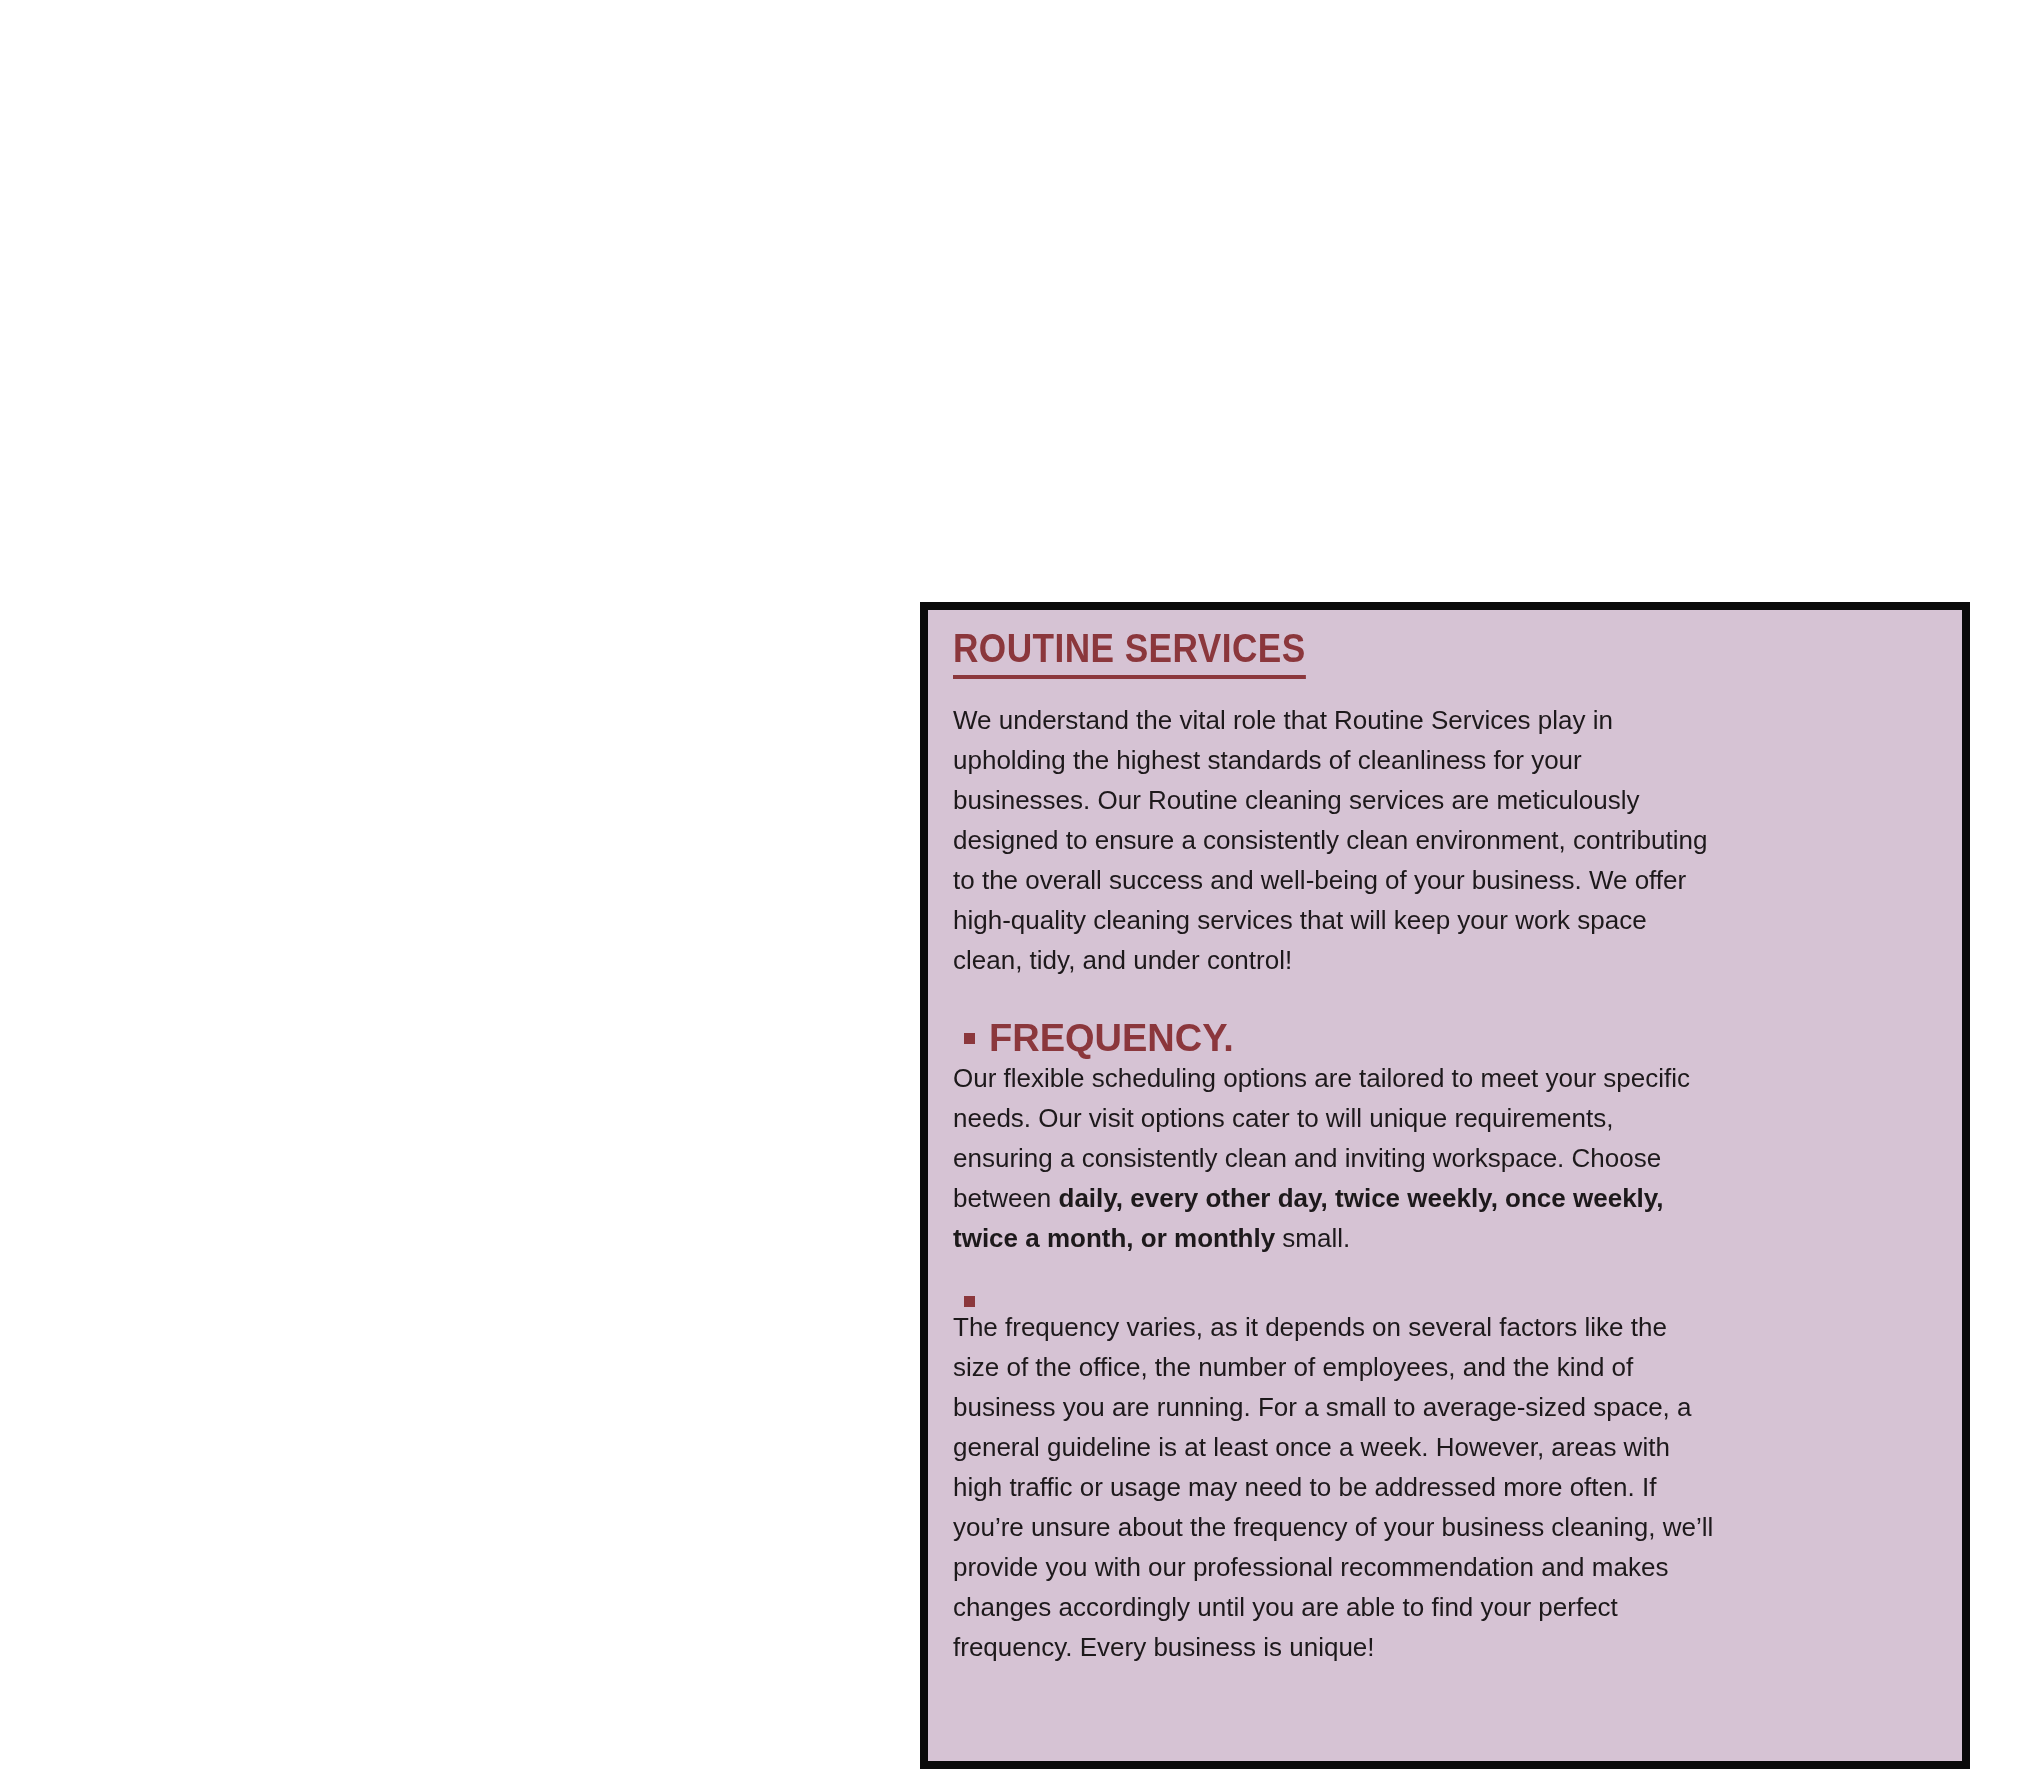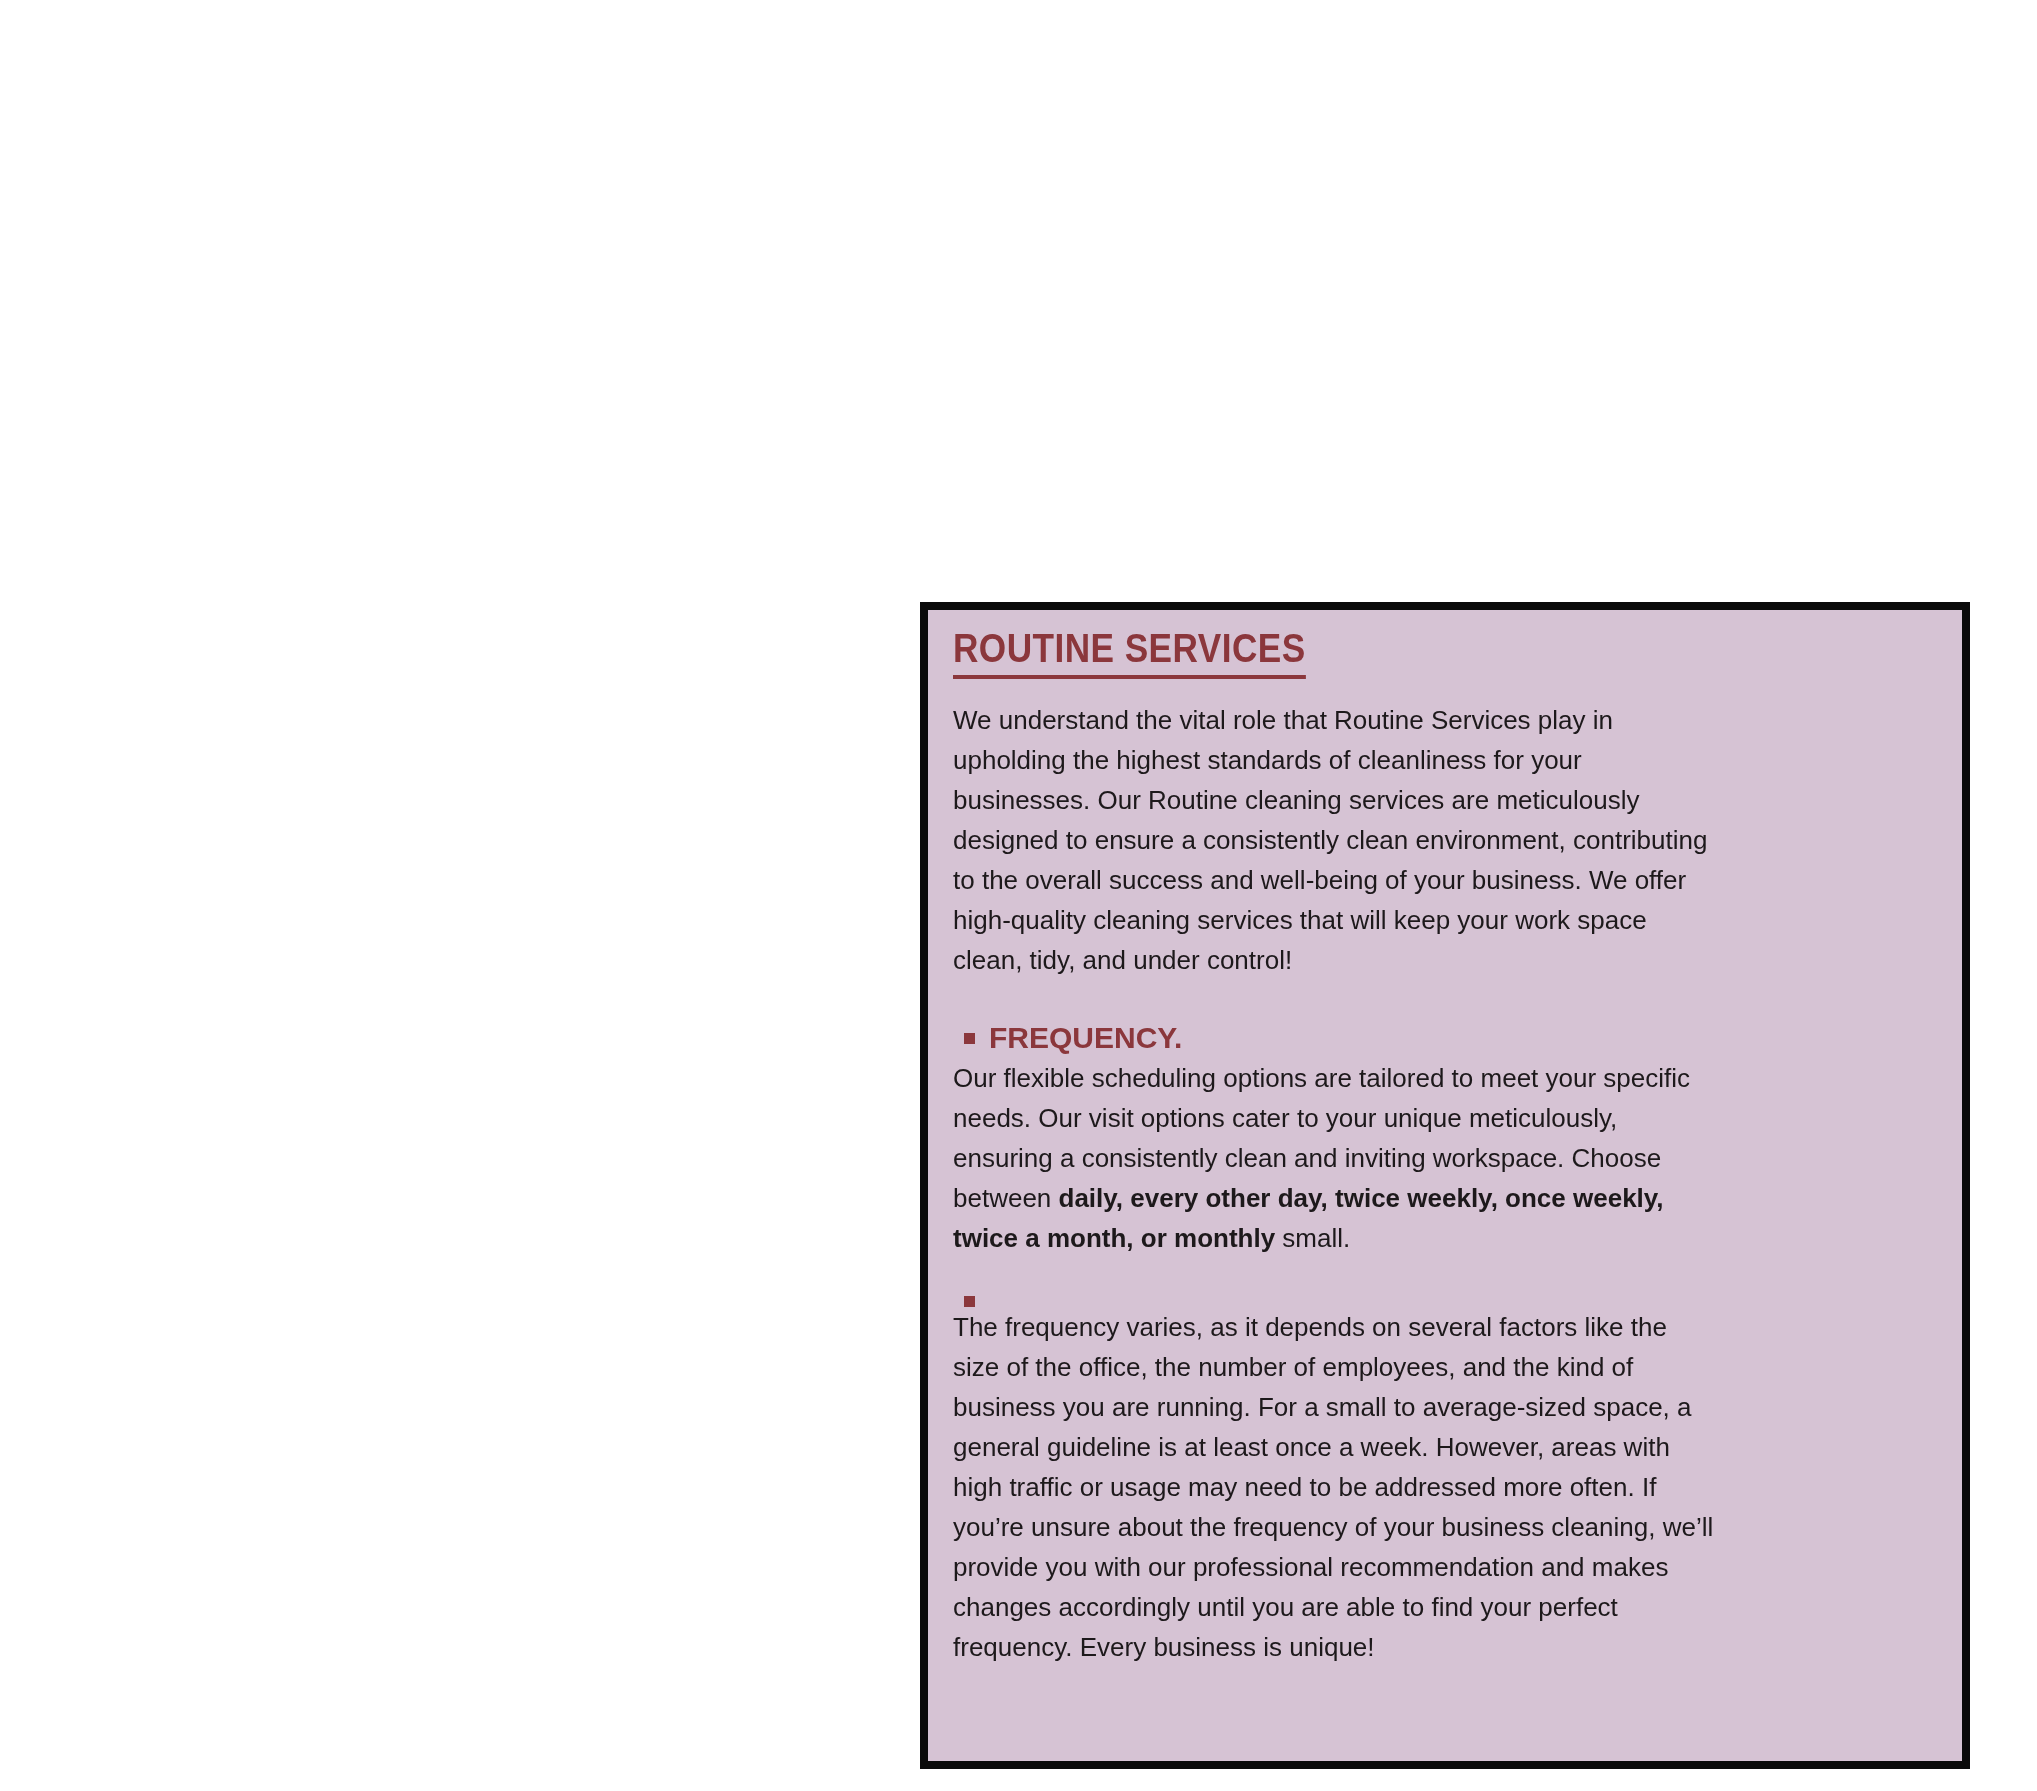--- a/index.html
+++ b/index.html
@@ -61,21 +61,21 @@
   }
   .bullet {
     display: inline-block;
     width: 11px;
     height: 11px;
     background: var(--accent, #8B373C);
     margin: 0 14px 0 11px;
     flex: 0 0 auto;
   }
   .subhead-label {
-    font-size: 30px;
+    font-size: 38px;
     font-weight: bold;
     color: var(--accent, #8B373C);
     white-space: nowrap;
   }
   strong { font-weight: bold; }
 </style>
 </head>
 <body>
 
 <div class="panel">
@@ -87,21 +87,21 @@
 designed to ensure a consistently clean environment, contributing
 to the overall success and well-being of your business. We offer
 high-quality cleaning services that will keep your work space
 clean, tidy, and under control!</p>
 
   <div class="subhead">
     <span class="bullet"></span>
     <span class="subhead-label">FREQUENCY.</span>
   </div>
   <p class="body-text"><span>Our flexible scheduling options are tailored to meet your specific
-needs. Our visit options cater to your unique meticulously,
+needs. Our visit options cater to will unique requirements,
 ensuring a consistently clean and inviting workspace. Choose
 between </span><strong>daily, every other day, twice weekly, once weekly,
 twice a month, or monthly</strong><span> small.</span></p>
 
   <div class="subhead">
     <span class="bullet"></span>
   </div>
   <p class="body-text">The frequency varies, as it depends on several factors like the
 size of the office, the number of employees, and the kind of
 business you are running. For a small to average-sized space, a

